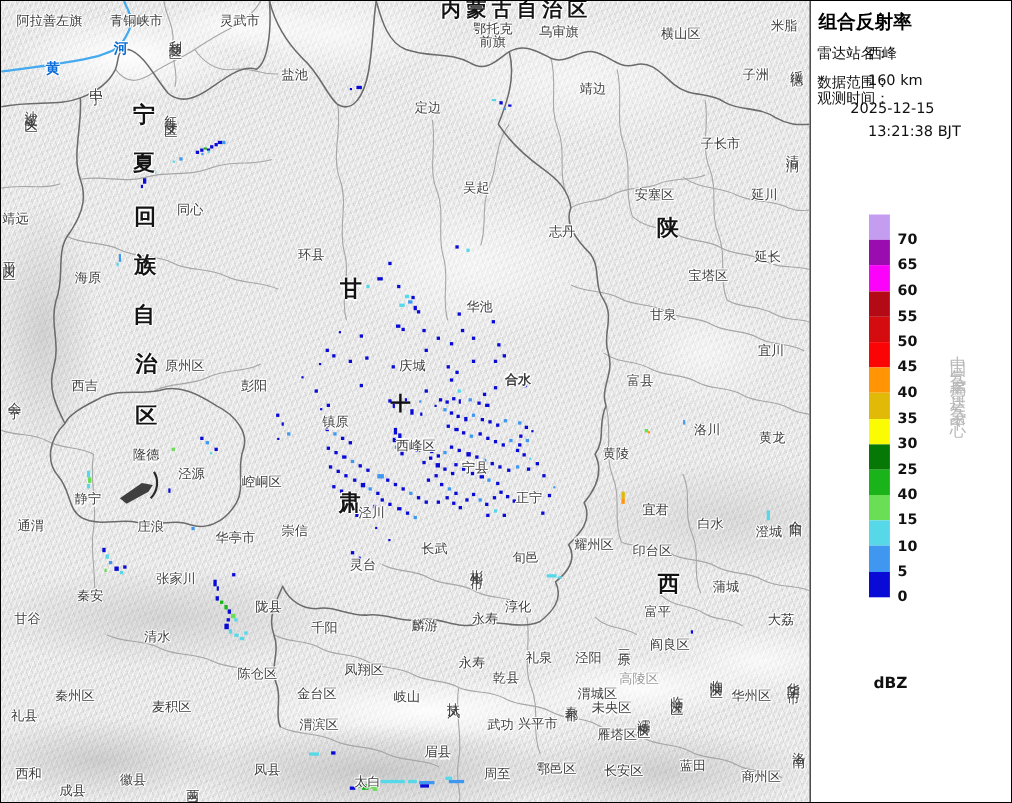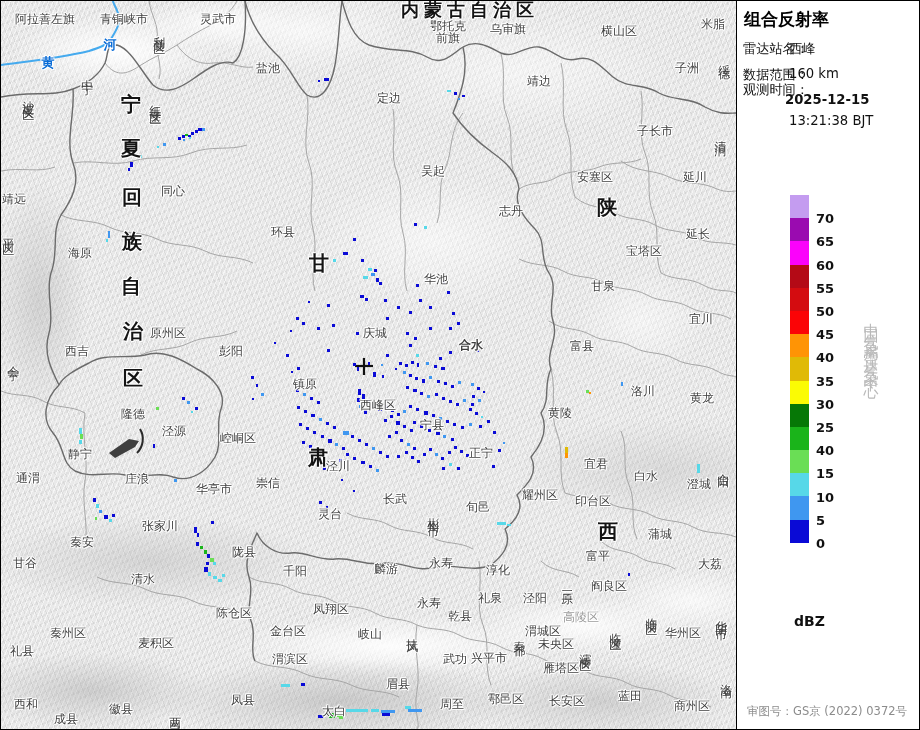--- a/index.html
+++ b/index.html
@@ -452,21 +452,21 @@
         <div class="lbl h" style="left: 79px; top: 453px;">静宁</div>
         <div class="lbl h" style="left: 27px; top: 477px;">通渭</div>
         <div class="lbl h" style="left: 136px; top: 478px;">庄浪</div>
         <div class="lbl h" style="left: 213px; top: 488px;">华亭市</div>
         <div class="lbl h" style="left: 267px; top: 482px;">崇信</div>
         <div class="lbl h" style="left: 337px; top: 465px;">泾川</div>
         <div class="lbl h" style="left: 329px; top: 513px;">灵台</div>
         <div class="lbl h" style="left: 394px; top: 498px;">长武</div>
         <div class="lbl v" style="left: 432px; top: 512px;">彬州市</div>
         <div class="lbl h" style="left: 477px; top: 506px;">旬邑</div>
-        <div class="lbl h" style="left: 497px; top: 551px; margin-top: 18px;">淳化</div>
+        <div class="lbl h" style="left: 470px; top: 551px;">淳化</div>
         <div class="lbl h" style="left: 159px; top: 525px;">张家川</div>
         <div class="lbl h" style="left: 81px; top: 541px;">秦安</div>
         <div class="lbl h" style="left: 24px; top: 562px;">甘谷</div>
         <div class="lbl h" style="left: 142px; top: 578px;">清水</div>
         <div class="lbl h" style="left: 243px; top: 551px;">陇县</div>
         <div class="lbl h" style="left: 233px; top: 612px;">陈仓区</div>
         <div class="lbl h" style="left: 67px; top: 632px;">秦州区</div>
         <div class="lbl h" style="left: 155px; top: 642px;">麦积区</div>
         <div class="lbl h" style="left: 21px; top: 650px;">礼县</div>
         <div class="lbl h" style="left: 25px; top: 703px;">西和</div>
@@ -526,21 +526,21 @@
   <div id="panel">
     <div class="p-title">组合反射率</div>
 
     <div class="p-row" style="left:6px;top:39px;">雷达站名：</div>
     <div class="p-row" style="left:52px;top:39px;">西峰</div>
 
     <div class="p-row" style="left:6px;top:65px;">数据范围：</div>
     <div class="p-row" style="left:52px;top:65px;">160 km</div>
 
     <div class="p-row" style="left:6px;top:80px;">观测时间：</div>
-    <div class="p-row" style="left:48px;top:91px;font-weight:bold;">2025-12-15</div>
+    <div class="p-row" style="left:36px;top:91px;">2025-12-15</div>
     <div class="p-row" style="left:52px;top:112px;">13:21:38 BJT</div>
 
     <div class="lg-col">
         <div class="lg-block" style="background: rgb(196, 156, 240);"></div>
         <div class="lg-block" style="background: rgb(154, 11, 176);"></div>
         <div class="lg-block" style="background: rgb(251, 2, 251);"></div>
         <div class="lg-block" style="background: rgb(180, 10, 22);"></div>
         <div class="lg-block" style="background: rgb(212, 12, 16);"></div>
         <div class="lg-block" style="background: rgb(251, 4, 6);"></div>
         <div class="lg-block" style="background: rgb(255, 148, 5);"></div>
@@ -566,15 +566,14 @@
         <div class="lg-tick" style="top: 426px;">25</div>
         <div class="lg-tick" style="top: 449.2px;">40</div>
         <div class="lg-tick" style="top: 472.4px;">15</div>
         <div class="lg-tick" style="top: 495.6px;">10</div>
         <div class="lg-tick" style="top: 518.8px;">5</div>
         <div class="lg-tick" style="top: 542px;">0</div>
       </div>
     <div class="p-unit">dBZ</div>
 
     <div class="wm">中国气象局雷达气象中心</div>
-    <div class="lic">审图号：GS京 (2022) 0372号</div>
   </div>
 </div>
 
 </body></html>

